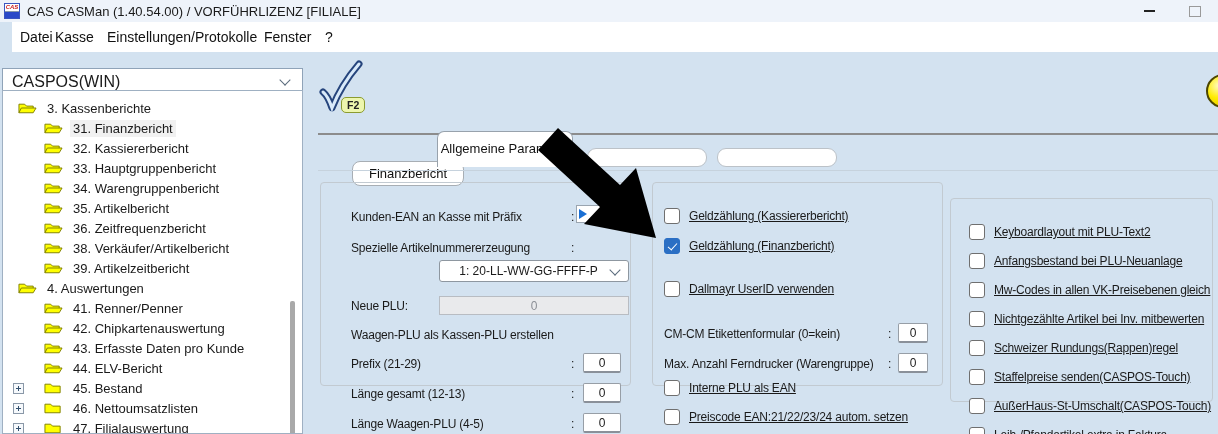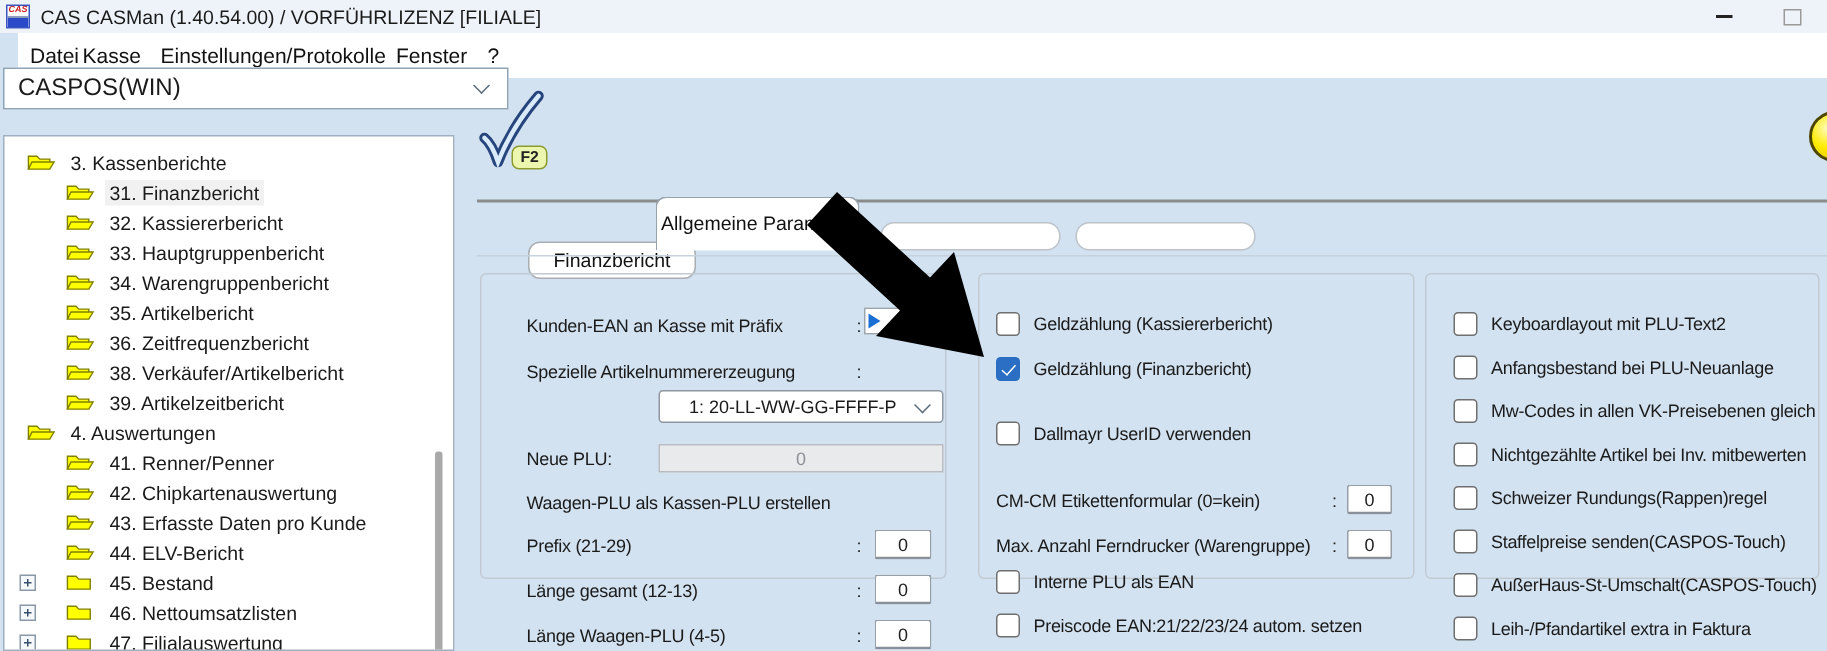--- a/index.html
+++ b/index.html
@@ -14,21 +14,21 @@
   .appicon .ai-bot{height:6px;background:#2a49c8;border-top:1px solid #89a;}
   .title-text{font-size:13px;}
   .winbtns{position:absolute;right:0;top:0;height:22px;display:flex;}
   .wbtn{width:46px;height:22px;display:flex;align-items:center;justify-content:center;}
   .min-glyph{width:11px;height:1.6px;background:#222;}
   .max-glyph{width:10px;height:9px;border:1.2px solid #9a9a9a;background:transparent;}
   
   .menubar{position:absolute;left:12px;top:22px;width:1218px;height:30px;background:#ffffff;}
   .menu-item{position:absolute;top:0;height:30px;display:flex;align-items:center;font-size:14px;color:#111;}
   
-  .combo{position:absolute;left:2px;top:45px;width:337px;height:28px;background:#fff;
+  .combo{position:absolute;left:2px;top:68px;width:301px;height:28px;background:#fff;
     border:1px solid #8fa3b8;box-sizing:border-box;display:flex;align-items:center;}
   .combo-text{font-size:16px;padding-left:9px;flex:1;}
   .chev{width:7px;height:7px;border-right:1.6px solid #5a6b7c;border-bottom:1.6px solid #5a6b7c;
     transform:rotate(45deg);margin-right:13px;margin-top:-4px;}
   .tree{position:absolute;left:2px;top:90px;width:301px;height:344px;background:#fff;
     border:1px solid #9fb0c2;box-sizing:border-box;overflow:hidden;padding-top:7px;}
   .trow{display:flex;align-items:center;height:20px;font-size:13px;white-space:nowrap;}
   .lvl0{padding-left:15px;}
   .lvl1{padding-left:41px;}
   .plus{width:11px;height:11px;border:1px solid #8a98a8;background:#f6f9fc;position:relative;
@@ -53,40 +53,40 @@
     justify-content:center;font-size:13px;color:#111;}
   .tab-finanz{left:323px;top:161px;width:112px;height:25px;border:1px solid #a8aeb4;border-radius:8px;margin-left:29px;}
   .tab-active{left:437px;top:131px;width:136px;height:36px;border:1px solid #98a2ac;border-bottom:none;
     border-radius:7px 7px 0 0;z-index:2;align-items:flex-start;padding-top:9px;}
   .tab-empty1{left:587px;top:148px;width:120px;height:19px;border:1px solid #bcc2c8;border-radius:9px;}
   .tab-empty2{left:717px;top:148px;width:120px;height:19px;border:1px solid #bcc2c8;border-radius:9px;}
   
   .gbox{position:absolute;top:182px;height:204px;border:1px solid #c2cad1;border-radius:4px;box-sizing:border-box;}
   .gbox-left{left:320px;width:311px;}
   .gbox-mid{left:652px;width:291px;}
-  .gbox-right{left:950px;width:263px;}
+  .gbox-right{left:950px;width:263px;margin-top:16px;}
   .flabel{position:absolute;font-size:12px;white-space:nowrap;letter-spacing:-0.2px;}
   .colon{position:absolute;font-size:12px;}
   .numin{position:absolute;width:38px;height:20px;box-sizing:border-box;border:1px solid #979ea6;
     border-bottom:2px solid #8a9099;border-radius:2px;background:#fff;text-align:center;font-size:12px;
     font-family:"Liberation Sans",sans-serif;color:#222;padding:0;}
   .dis-in{position:absolute;left:118px;top:113px;width:190px;height:19px;box-sizing:border-box;
     border:1px solid #b8bcc2;background:#e9eaec;color:#8b8f96;font-size:12px;display:flex;
     align-items:center;justify-content:center;}
   .dropdown{position:absolute;left:118px;top:77px;width:190px;height:22px;box-sizing:border-box;
     border:1px solid #8e97a0;border-radius:3px;background:#fff;display:flex;align-items:center;}
   .dropdown .dd-text{flex:1;text-align:center;font-size:12px;padding-left:6px;}
   .dropdown .chev{margin-right:9px;margin-top:-3px;}
   .cbrow{position:absolute;display:flex;align-items:center;}
   .cb{width:16px;height:16px;box-sizing:border-box;border:1px solid #6f6f6f;border-radius:3px;
     background:#fff;margin-right:9px;position:relative;flex:0 0 auto;}
   .cb.checked{background:#2b6fc4;border-color:#2b6fc4;}
   .cb.checked::after{content:"";position:absolute;left:3px;top:4px;width:8px;height:4px;
     border-left:1.8px solid #fff;border-bottom:1.8px solid #fff;transform:rotate(-48deg);}
-  .cblabel{font-size:12px;white-space:nowrap;letter-spacing:-0.2px;}
+  .cblabel{font-size:12px;white-space:nowrap;letter-spacing:-0.2px;text-decoration:underline;}
   
   .ean-widget{position:absolute;left:576px;top:205px;width:26px;height:18px;background:#fff;
     border:1px solid #9aa5b0;box-sizing:border-box;}
   .ean-widget::after{content:"";position:absolute;left:2px;top:3px;
     border-left:8px solid #1a6fd4;border-top:5px solid transparent;border-bottom:5px solid transparent;}
   .arrow-overlay{position:absolute;left:0;top:0;width:1218px;height:434px;pointer-events:none;z-index:5;}
 </style>
 </head>
 <body>
 

